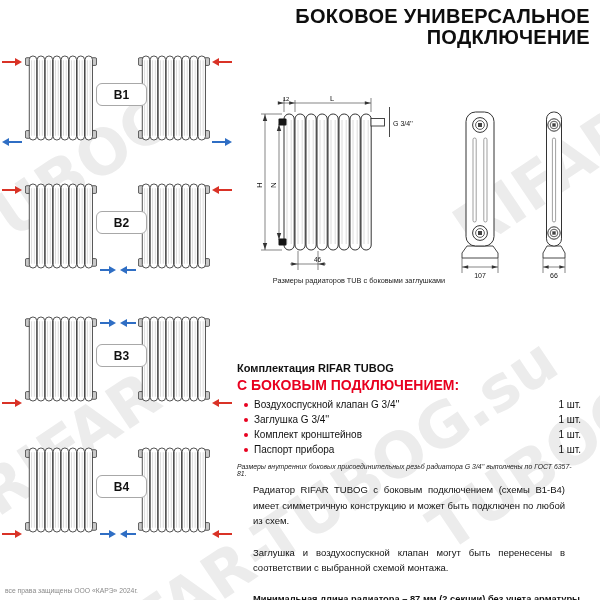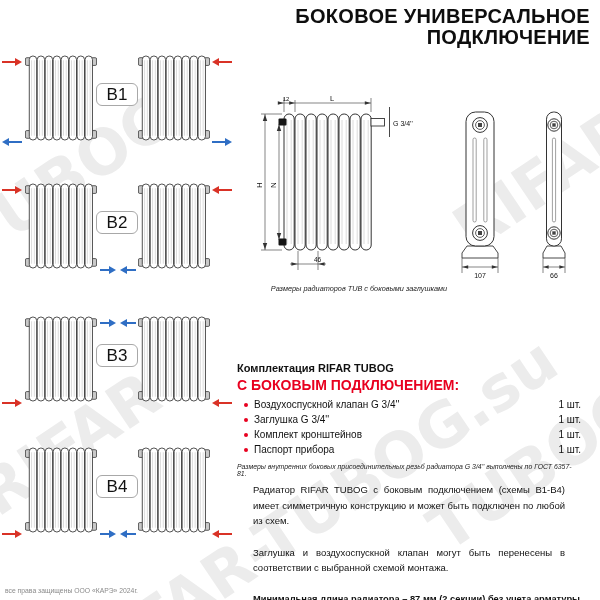--- a/index.html
+++ b/index.html
@@ -6,29 +6,29 @@
   .page{position:relative;width:600px;height:600px;background:#fff;overflow:hidden;
         font-family:"Liberation Sans",sans-serif;color:#111;}
   .wm-layer{position:absolute;inset:0;z-index:0;pointer-events:none;}
   .wm{position:absolute;font-weight:800;color:#ececec;white-space:nowrap;
       transform-origin:0 0;user-select:none;font-family:"DejaVu Sans",sans-serif;}
   .content{position:absolute;inset:0;z-index:1;}
   .title{position:absolute;top:6px;right:10px;text-align:right;font-weight:800;
          font-size:20px;line-height:1.07;letter-spacing:.3px;color:#0e0e0e;margin-left:17px;}
   .scheme-row{position:absolute;left:0;width:236px;height:100px;}
   .rad{position:absolute;top:2px;width:72px;height:92px;}
-  .scheme-label{position:absolute;left:96px;top:33px;width:42px;height:23px;
+  .scheme-label{position:absolute;left:96px;top:33px;width:51px;height:23px;
       border:1.2px solid #a8a8a8;border-radius:6px;background:#fff;box-sizing:border-box;
-      display:flex;align-items:center;justify-content:center;font-weight:400;font-size:17px;color:#111;}
+      display:flex;align-items:center;justify-content:center;font-weight:700;font-size:12px;color:#111;}
   .arrow{position:absolute;width:22px;height:10px;}
   .arrow.inner{width:18px;}
   .drawing{position:absolute;left:256px;top:94px;}
   .drawing text,.sideview text{font-family:"Liberation Sans",sans-serif;fill:#111;}
   .caption{position:absolute;left:252px;top:276px;width:214px;text-align:center;
-           font-style:italic;font-size:7.3px;color:#222;margin-top:8px;}
+           font-size:7.3px;color:#222;}
   .sideview{position:absolute;top:106px;}
   .kit{position:absolute;left:237px;top:362px;width:344px;}
   .kit-h1{font-size:11px;font-weight:800;}
   .kit-h2{font-size:14px;font-weight:700;margin-top:3px;}
   .kit-items{margin-top:4px;}
   .kit-row{display:flex;justify-content:space-between;align-items:center;height:15px;font-size:10px;}
   .kit-row .lbl{display:flex;align-items:center;}
   .bullet{width:4px;height:4px;border-radius:50%;display:inline-block;margin:0 6px 0 7px;}
   .kit-note{margin-top:6px;font-size:6.9px;font-style:italic;color:#222;}
   .desc{position:absolute;left:237px;top:466px;width:344px;font-size:9.5px;line-height:15.5px;}

